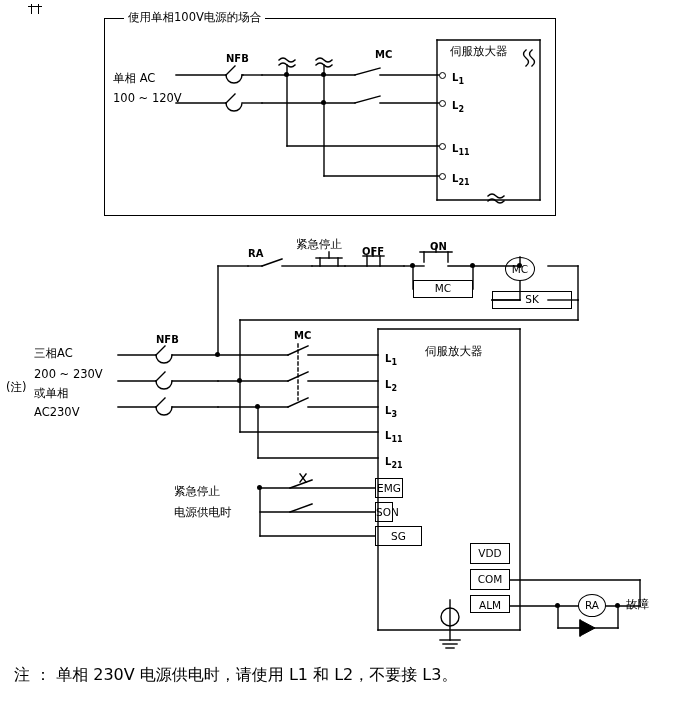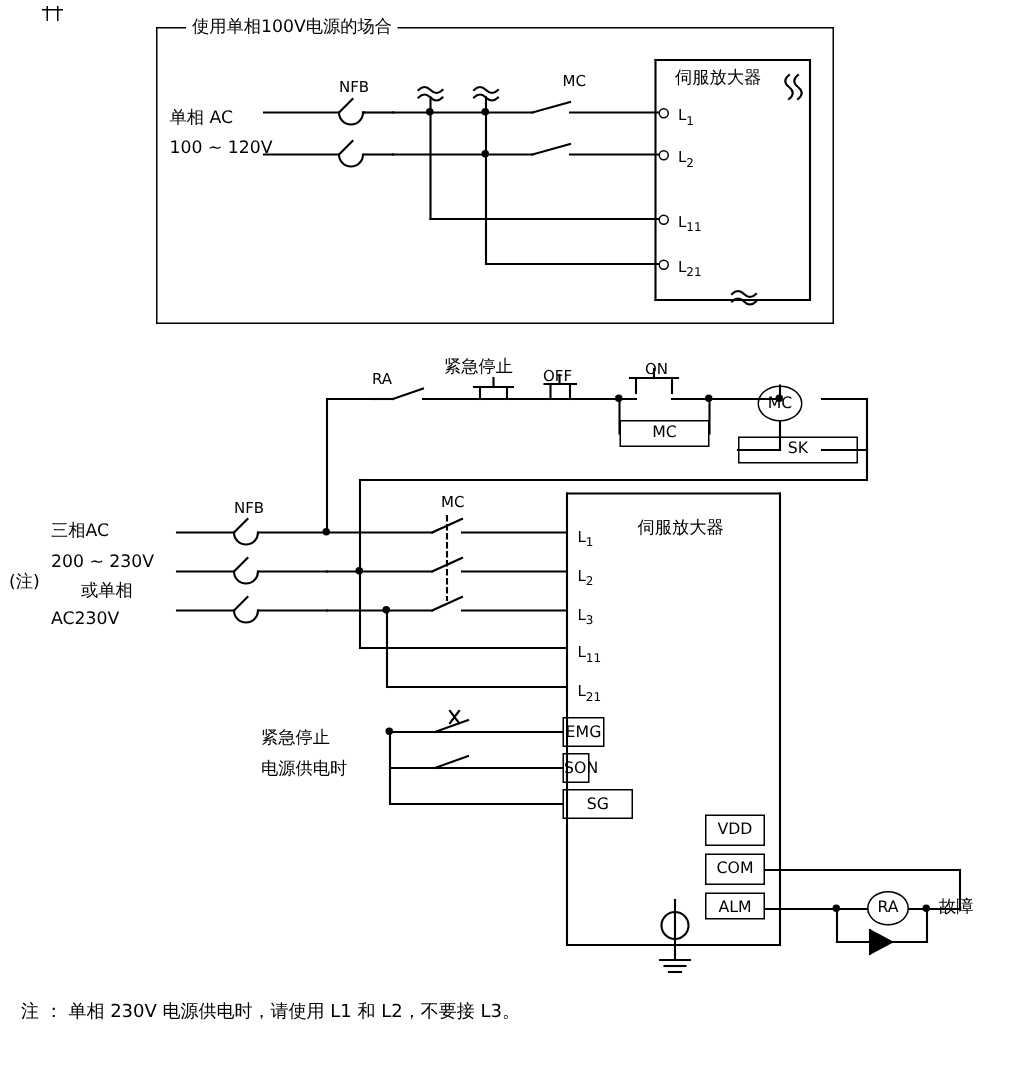--- a/index.html
+++ b/index.html
@@ -1,20 +1,20 @@
 <!DOCTYPE html>
 <html><head>
 <meta charset="utf-8">
 <style>
   html,body{margin:0;padding:0;background:#ffffff;}
   body{width:678px;height:714px;position:relative;
        font-family:"DejaVu Sans","Liberation Sans",sans-serif;color:#000;}
   #root{position:absolute;left:0;top:0;width:678px;height:714px;}
   .lbl{position:absolute;font-size:11.5px;line-height:13px;white-space:nowrap;}
-  .lbl.sm{font-size:10px;}
+  .lbl.sm{font-size:10px;font-weight:bold;}
   .box{position:absolute;border:1.5px solid #000;box-sizing:border-box;}
   .h{position:absolute;background:#000;height:1.4px;}
   .v{position:absolute;background:#000;width:1.4px;}
   .dot{position:absolute;width:5px;height:5px;background:#000;border-radius:50%;}
   .term{position:absolute;width:7px;height:7px;border:1.4px solid #000;border-radius:50%;background:#fff;box-sizing:border-box;}
   .tbox{position:absolute;border:1.4px solid #000;box-sizing:border-box;background:#fff;
         font-size:10.5px;text-align:center;}
   .tbox span{display:block;line-height:15px;}
   .circ{position:absolute;border:1.4px solid #000;border-radius:50%;box-sizing:border-box;
         background:#fff;font-size:10.5px;text-align:center;}
@@ -57,21 +57,21 @@
   <div class="circ" style="left:505px;top:257px;width:30px;height:24px;line-height:22px;">
     <span>MC</span>
   </div>
   <div class="tbox" style="left:492px;top:291px;width:80px;height:18px;">
     <span>SK</span>
   </div>
 
   <div class="lbl" style="left:34px;top:347px;">三相AC</div>
   <div class="lbl" style="left:34px;top:368px;">200 ~ 230V</div>
   <div class="lbl" style="left:6px;top:381px;">(注)</div>
-  <div class="lbl" style="left:34px;top:387px;margin-left:20px;">或单相</div>
+  <div class="lbl" style="left:34px;top:387px;">或单相</div>
   <div class="lbl" style="left:34px;top:406px;">AC230V</div>
 
   <div class="lbl sm" style="left:156px;top:333px;">NFB</div>
   <div class="lbl sm" style="left:294px;top:329px;">MC</div>
   <div class="lbl" style="left:425px;top:345px;">伺服放大器</div>
 
   <div class="lbl sm" style="left:385px;top:352px;">L<span class="sub">1</span></div>
   <div class="lbl sm" style="left:385px;top:378px;">L<span class="sub">2</span></div>
   <div class="lbl sm" style="left:385px;top:404px;">L<span class="sub">3</span></div>
   <div class="lbl sm" style="left:385px;top:429px;">L<span class="sub">11</span></div>
@@ -98,21 +98,21 @@
   </div>
   <div class="tbox" style="left:470px;top:595px;width:40px;height:18px;">
     <span style="line-height:19px">ALM</span>
   </div>
 
   <div class="circ" style="left:578px;top:594px;width:28px;height:23px;line-height:21px;">
     <span>RA</span>
   </div>
   <div class="lbl" style="left:626px;top:598px;">故障</div>
 
-  <div class="lbl" style="left:14px;top:668px;font-size:12px;">
+  <div class="lbl" style="left:14px;top:668px;font-size:16px;">
     <span>注 ： 单相 230V 电源供电时，请使用 L1 和 L2，不要接 L3。</span>
   </div>
 
   <svg class="ov" viewBox="0 0 678 714">
     <g stroke="#000" stroke-width="1.4" fill="none" stroke-linecap="square">
 
       <line x1="176" y1="75" x2="226" y2="75"></line>
       <line x1="176" y1="103" x2="226" y2="103"></line>
 
       <path d="M226 75 a8 8 0 0 0 16 0"></path>

